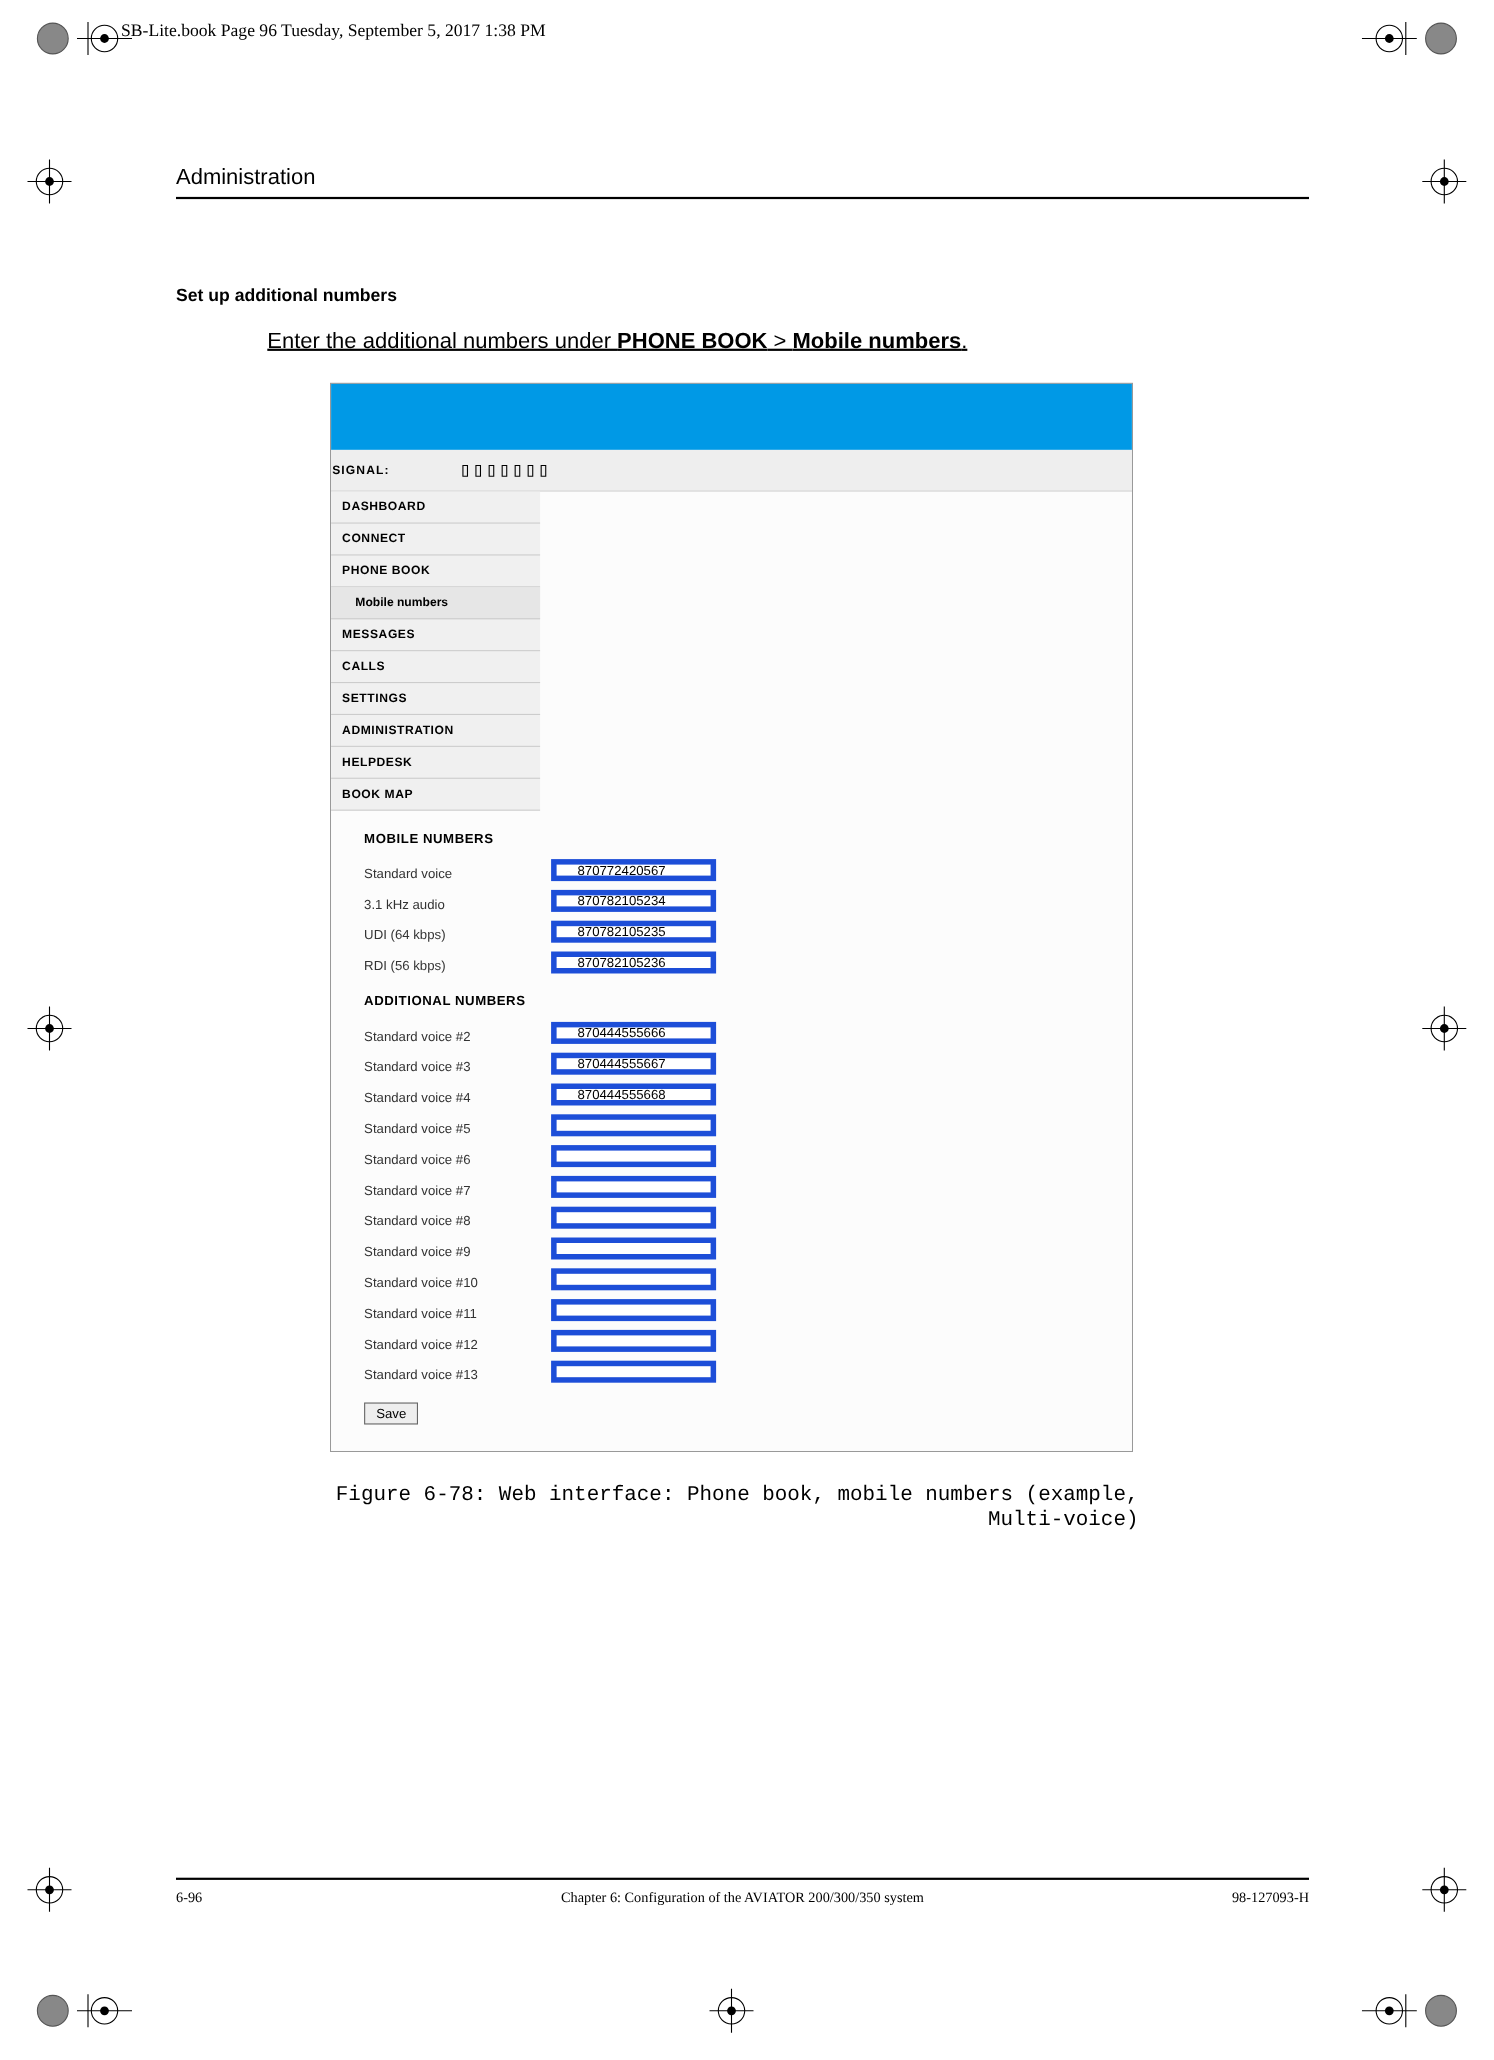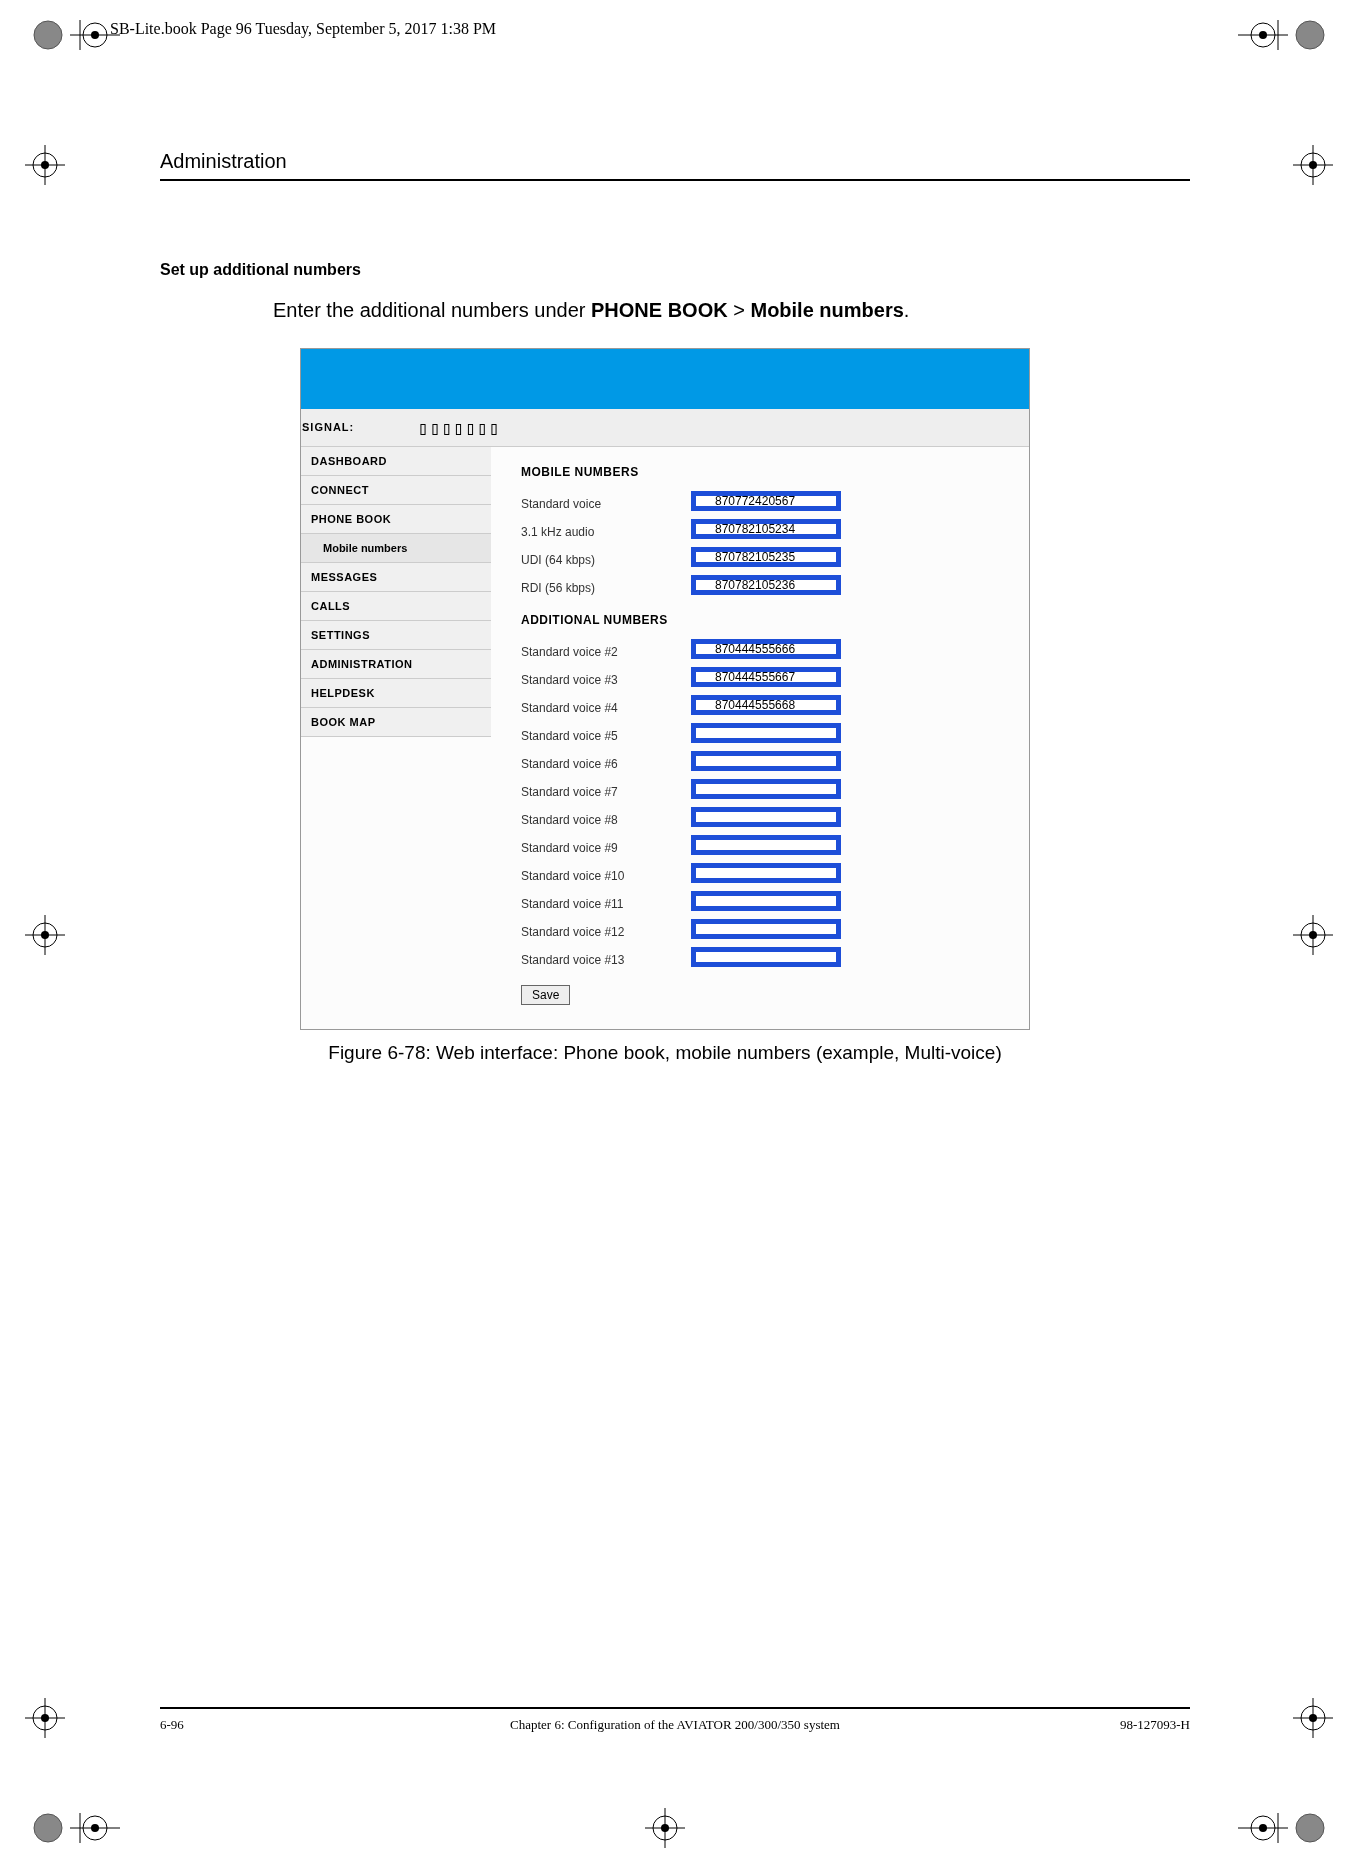--- a/index.html
+++ b/index.html
@@ -39,33 +39,34 @@
   }
   .section-title {
     font-family: "Segoe UI", "Myriad Pro", sans-serif;
     font-weight: bold;
     font-size: 16px;
     margin-bottom: 20px;
   }
   .body-text {
     font-family: "Segoe UI", "Myriad Pro", sans-serif;
     font-size: 20px;
-    margin-left: 113px;
+    margin-left: 83px;
     margin-bottom: 26px;
+    text-decoration: underline;
   }
   .body-text b { font-weight: bold; }
   .figure-wrap {
     margin-left: 135px;
     width: 740px;
   }
   .fig-caption {
-    font-family: Liberation Sans, sans-serif;
+    font-family: Liberation Mono, monospace;
     font-size: 19px;
-    text-align: center;
-    margin-top: 12px;
+    text-align: right;
+    margin-top: 28px;
   }
   
   .webui {
     width: 730px;
     margin: 0 auto;
     border: 1px solid #999;
     background: #fff;
     font-family: Verdana, Geneva, sans-serif;
   }
   .webui-top {
@@ -88,20 +89,21 @@
     font-weight: bold;
     font-size: 18px;
     letter-spacing: 1px;
     margin-left: 60px;
     vertical-align: middle;
   }
   .webui-body {
     display: flex;
     align-items: flex-start;
     background: #fcfcfc;
+    flex-direction: column;
   }
   .webui-nav {
     width: 190px;
     background: #f0f0f0;
     font-size: 11px;
   }
   .webui-nav .nav-item {
     padding: 8px 10px;
     border-bottom: 1px solid #ccc;
     font-weight: bold;

